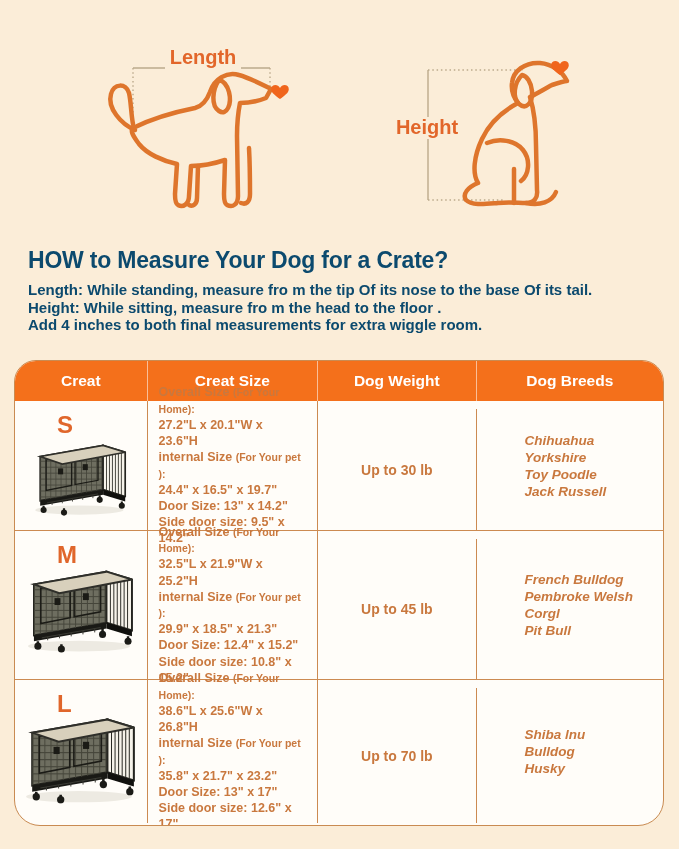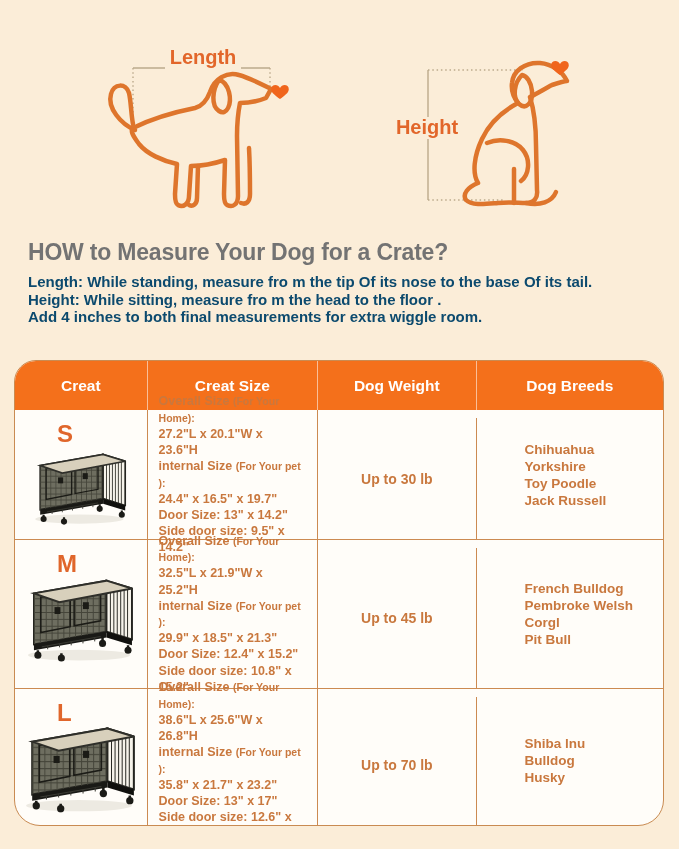--- a/index.html
+++ b/index.html
@@ -14,31 +14,31 @@
   .dog-svg { position:absolute; }
   .dog-standing { left:103px; top:28px; }
   .dog-sitting  { left:383px; top:25px; }
   .dog-line { fill:none; stroke:#DE752C; stroke-width:4.5; stroke-linecap:round; stroke-linejoin:round; }
   .measure-line { stroke:#BCAA8C; stroke-width:1.4; fill:none; }
   .measure-dotted { stroke:#BCAA8C; stroke-width:1.4; fill:none; stroke-dasharray:1.5 2.8; }
   .measure-label { font-family:"Liberation Sans",sans-serif; font-weight:bold; font-size:20px; fill:#E2662A; }
   .heart { fill:#F0651C; }
   
   .title {
-    margin:4px 0 0 28px; color:#737373;
+    margin:12px 0 0 28px; color:#0c4a6e;
     font-size:23px; line-height:26px; font-weight:bold; letter-spacing:-0.2px;
   }
   .desc { margin:8px 0 0 28px; color:#0c4a6e; font-size:15px; font-weight:bold; line-height:17.5px; }
   
   .crate-table {
     position:absolute; left:14px; top:360px; width:650px; height:466px;
     background:#FFFDF9; border:1.5px solid #C98B52;
     border-radius:22px 22px 26px 26px; overflow:hidden;
   }
-  .thead { display:flex; height:49px; background:#F4701B; }
+  .thead { display:flex; height:40px; background:#F4701B; }
   .th {
     display:flex; align-items:center; justify-content:center;
     color:#fff; font-weight:bold; font-size:15.5px;
     border-right:1px solid rgba(255,255,255,.55);
   }
   .th:last-child { border-right:none; }
   .col1 { width:20.46%; } .col2 { width:26.31%; } .col3 { width:24.46%; } .col4 { width:28.77%; }
   .trow { display:flex; border-top:1px solid #CC8A51; }
   .trow.first { border-top:none; }
   .row-s { height:129px; } .row-m { height:149px; } .row-l { height:144px; }
@@ -57,21 +57,21 @@
     padding-left:11px; padding-right:12px;
     color:#C9783E; font-weight:bold; font-size:12.5px; line-height:16.2px;
   }
   .size-note { font-size:10.5px; }
   .cell-weight {
     display:flex; align-items:center; justify-content:center;
     color:#C9783E; font-weight:bold; font-size:14px;margin-top:8px;
   }
   .cell-breeds {
     display:flex; flex-direction:column; justify-content:center;
-    padding-left:48px; color:#C9783E; font-weight:bold; font-size:13.5px; line-height:17px;
+    padding-left:48px; color:#C9783E; font-weight:bold; font-size:13.5px; line-height:17px;font-style:italic;
   }
 </style>
 </head>
 <body>
 
 <svg width="0" height="0" style="position:absolute" aria-hidden="true">
   <defs>
     <pattern id="mesh" width="6" height="7" patternUnits="userSpaceOnUse">
       <path d="M0,0.5 H6 M0.5,0 V7" stroke="#45453A" stroke-width="1" fill="none"></path>
     </pattern>

